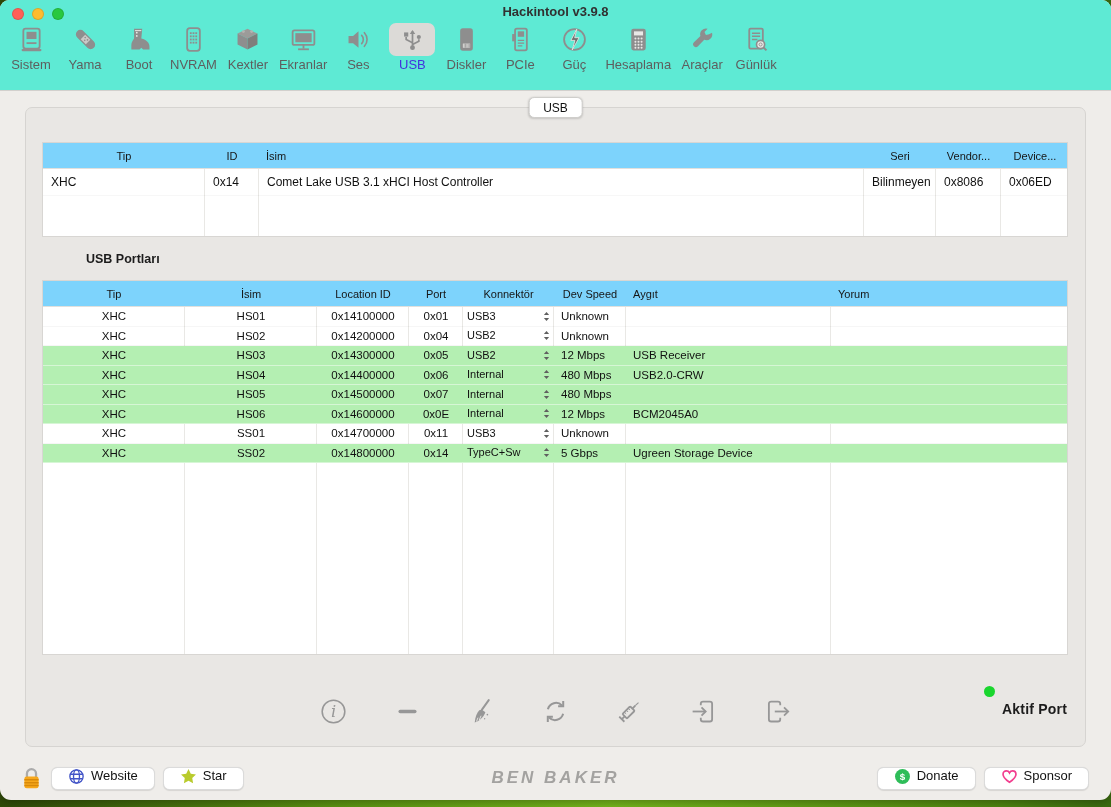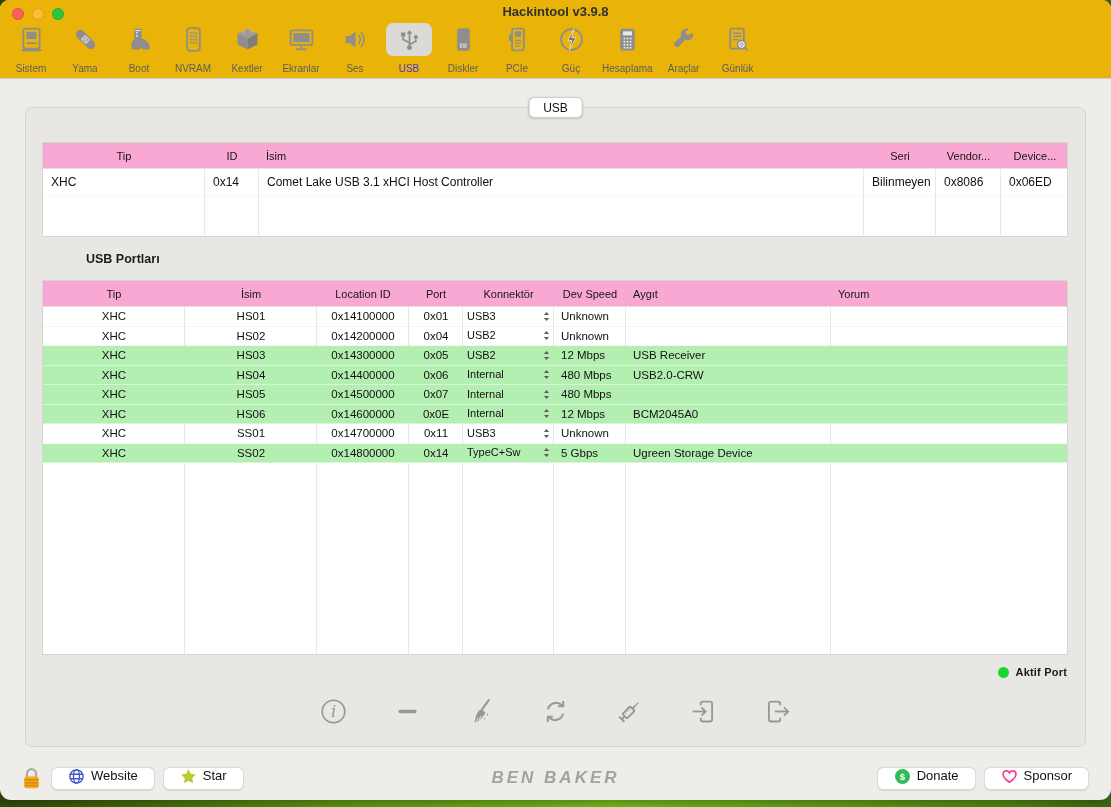--- a/index.html
+++ b/index.html
@@ -9,63 +9,63 @@
   *{box-sizing:border-box;}
   html,body{margin:0;padding:0;}
   body{
     width:1111px;height:807px;overflow:hidden;position:relative;
     background:linear-gradient(90deg,#2f4a08,#5a9212 30%,#74b51c 55%,#4e8410 90%,#3a6b10);
     font-family:"Liberation Sans",sans-serif;
   }
   .window{position:absolute;left:0;top:0;width:1111px;height:800px;background:#efedea;
     border-radius:9px 9px 11px 11px;overflow:hidden;box-shadow:0 2px 10px rgba(0,0,0,.3);}
   
-  .chrome{position:absolute;top:0;left:0;right:0;height:79px;background:#eab308;border-bottom:1px solid #d2d0cd;}
+  .chrome{position:absolute;top:0;left:0;right:0;height:91px;background:#5eead4;border-bottom:1px solid #d2d0cd;}
   .traffic{position:absolute;top:8px;left:12px;display:flex;gap:8px;}
   .tl{width:12px;height:12px;border-radius:50%;border:0.5px solid rgba(0,0,0,.12);}
   .title{position:absolute;top:4px;left:0;right:0;text-align:center;font-size:13px;font-weight:bold;color:#313131;}
   .toolbar{position:absolute;top:23px;left:8px;right:0;height:55px;display:flex;gap:8px;align-items:flex-start;}
   .tb-item{display:flex;flex-direction:column;align-items:center;min-width:46px;cursor:default;}
   .tb-icon{width:46px;height:33px;display:flex;align-items:center;justify-content:center;border-radius:7px;}
   .tb-icon svg{width:29px;height:29px;}
-  .tb-label{font-size:10px;color:#5e5e5e;margin-top:7px;white-space:nowrap;}
+  .tb-label{font-size:13px;color:#5e5e5e;margin-top:1px;white-space:nowrap;}
   .tb-item.selected .tb-icon{background:#dcdad7;}
   .tb-item.selected .tb-label{color:var(--accent);}
   
   .tabbox{position:absolute;left:25px;top:107px;width:1061px;height:640px;background:#e9e7e4;
     border:1px solid #d6d4d1;border-radius:7px;}
   .tabbtn{position:absolute;left:50%;transform:translateX(-50%);top:97px;height:21px;line-height:20px;
     padding:0 14px;background:#fff;border:0.5px solid #cfcecb;border-radius:5.5px;font-size:12px;color:#111;
     box-shadow:0 0.5px 2px rgba(0,0,0,.15);z-index:3;}
   
   .table{position:absolute;left:42px;width:1026px;background:#fff;border:1px solid var(--border);z-index:2;overflow:hidden;}
   #table1{top:142px;height:95px;}
   #table2{top:280px;height:375px;}
   .grid-t1{display:grid;grid-template-columns:162px 54px 605px 72px 65px 68px;}
   .grid-t2{display:grid;grid-template-columns:142px 132px 92px 54px 91px 72px 205px 238px;}
   .col-overlay{position:absolute;inset:0;pointer-events:none;z-index:1;}
   .col-overlay>div{border-right:1px solid #e9e8e5;}
   .col-overlay>div:last-child{border-right:none;}
-  .thead{position:relative;z-index:2;height:26px;border-bottom:1px solid #e1e0dd;align-items:center;background:#f9a8d4;}
+  .thead{position:relative;z-index:2;height:26px;border-bottom:1px solid #e1e0dd;align-items:center;background:#7dd3fc;}
   .hc{font-size:11px;color:#161616;text-align:center;padding:0 7px;white-space:nowrap;overflow:hidden;}
   .hc.left{text-align:left;}
   .tbody{position:relative;z-index:2;}
   .row1{height:27px;line-height:27px;font-size:12px;color:#111;border-bottom:1px solid rgba(0,0,0,.03);}
   .row1 .c{padding:0 8px;white-space:nowrap;overflow:hidden;}
   .row2{height:19.5px;line-height:19.5px;font-size:11.5px;color:#111;border-bottom:1px solid rgba(0,0,0,.035);}
   .row2.active{background:var(--row-active);border-bottom:1px solid rgba(255,255,255,.45);}
   .row2 .c{white-space:nowrap;overflow:hidden;padding:0 4px;}
   .row2 .center{text-align:center;}
   .row2 .left{text-align:left;padding-left:7px;}
   .conn{display:flex;justify-content:space-between;align-items:center;padding:0 7px 0 11px;font-size:11px;}
   .conn svg{width:7px;height:11px;flex:none;}
   
   .legend{position:absolute;right:44px;top:666px;display:flex;align-items:center;gap:7px;z-index:3;}
   .legend .dot{width:11px;height:11px;border-radius:50%;background:var(--dot);}
-  .legend .lbl{font-size:11px;font-weight:bold;color:#1c1c1c;letter-spacing:.2px;}
+  .legend .lbl{font-size:14px;font-weight:bold;color:#1c1c1c;letter-spacing:.2px;margin-top:35px;}
   .actions{position:absolute;top:694px;left:0;right:0;display:flex;justify-content:center;gap:44px;z-index:3;}
   .act{width:30px;height:34px;display:flex;align-items:center;justify-content:center;background:none;border:none;padding:0;}
   .act svg{width:29px;height:29px;}
   
   .footer{position:absolute;left:0;right:0;top:757px;height:42px;display:flex;align-items:center;padding:0 22px;}
   .btn{display:inline-flex;gap:6px;background:#fff;border:0.5px solid rgba(0,0,0,.14);
     border-radius:6.5px;height:23px;padding:0 16px;font-size:13px;color:#111;box-shadow:0 0.5px 1px rgba(0,0,0,.1);}
   .btn svg{width:17px;height:17px;flex:none;}
   .lock{width:19px;height:23px;margin-right:10px;flex:none;}
   .gap8{margin-left:8px;}

